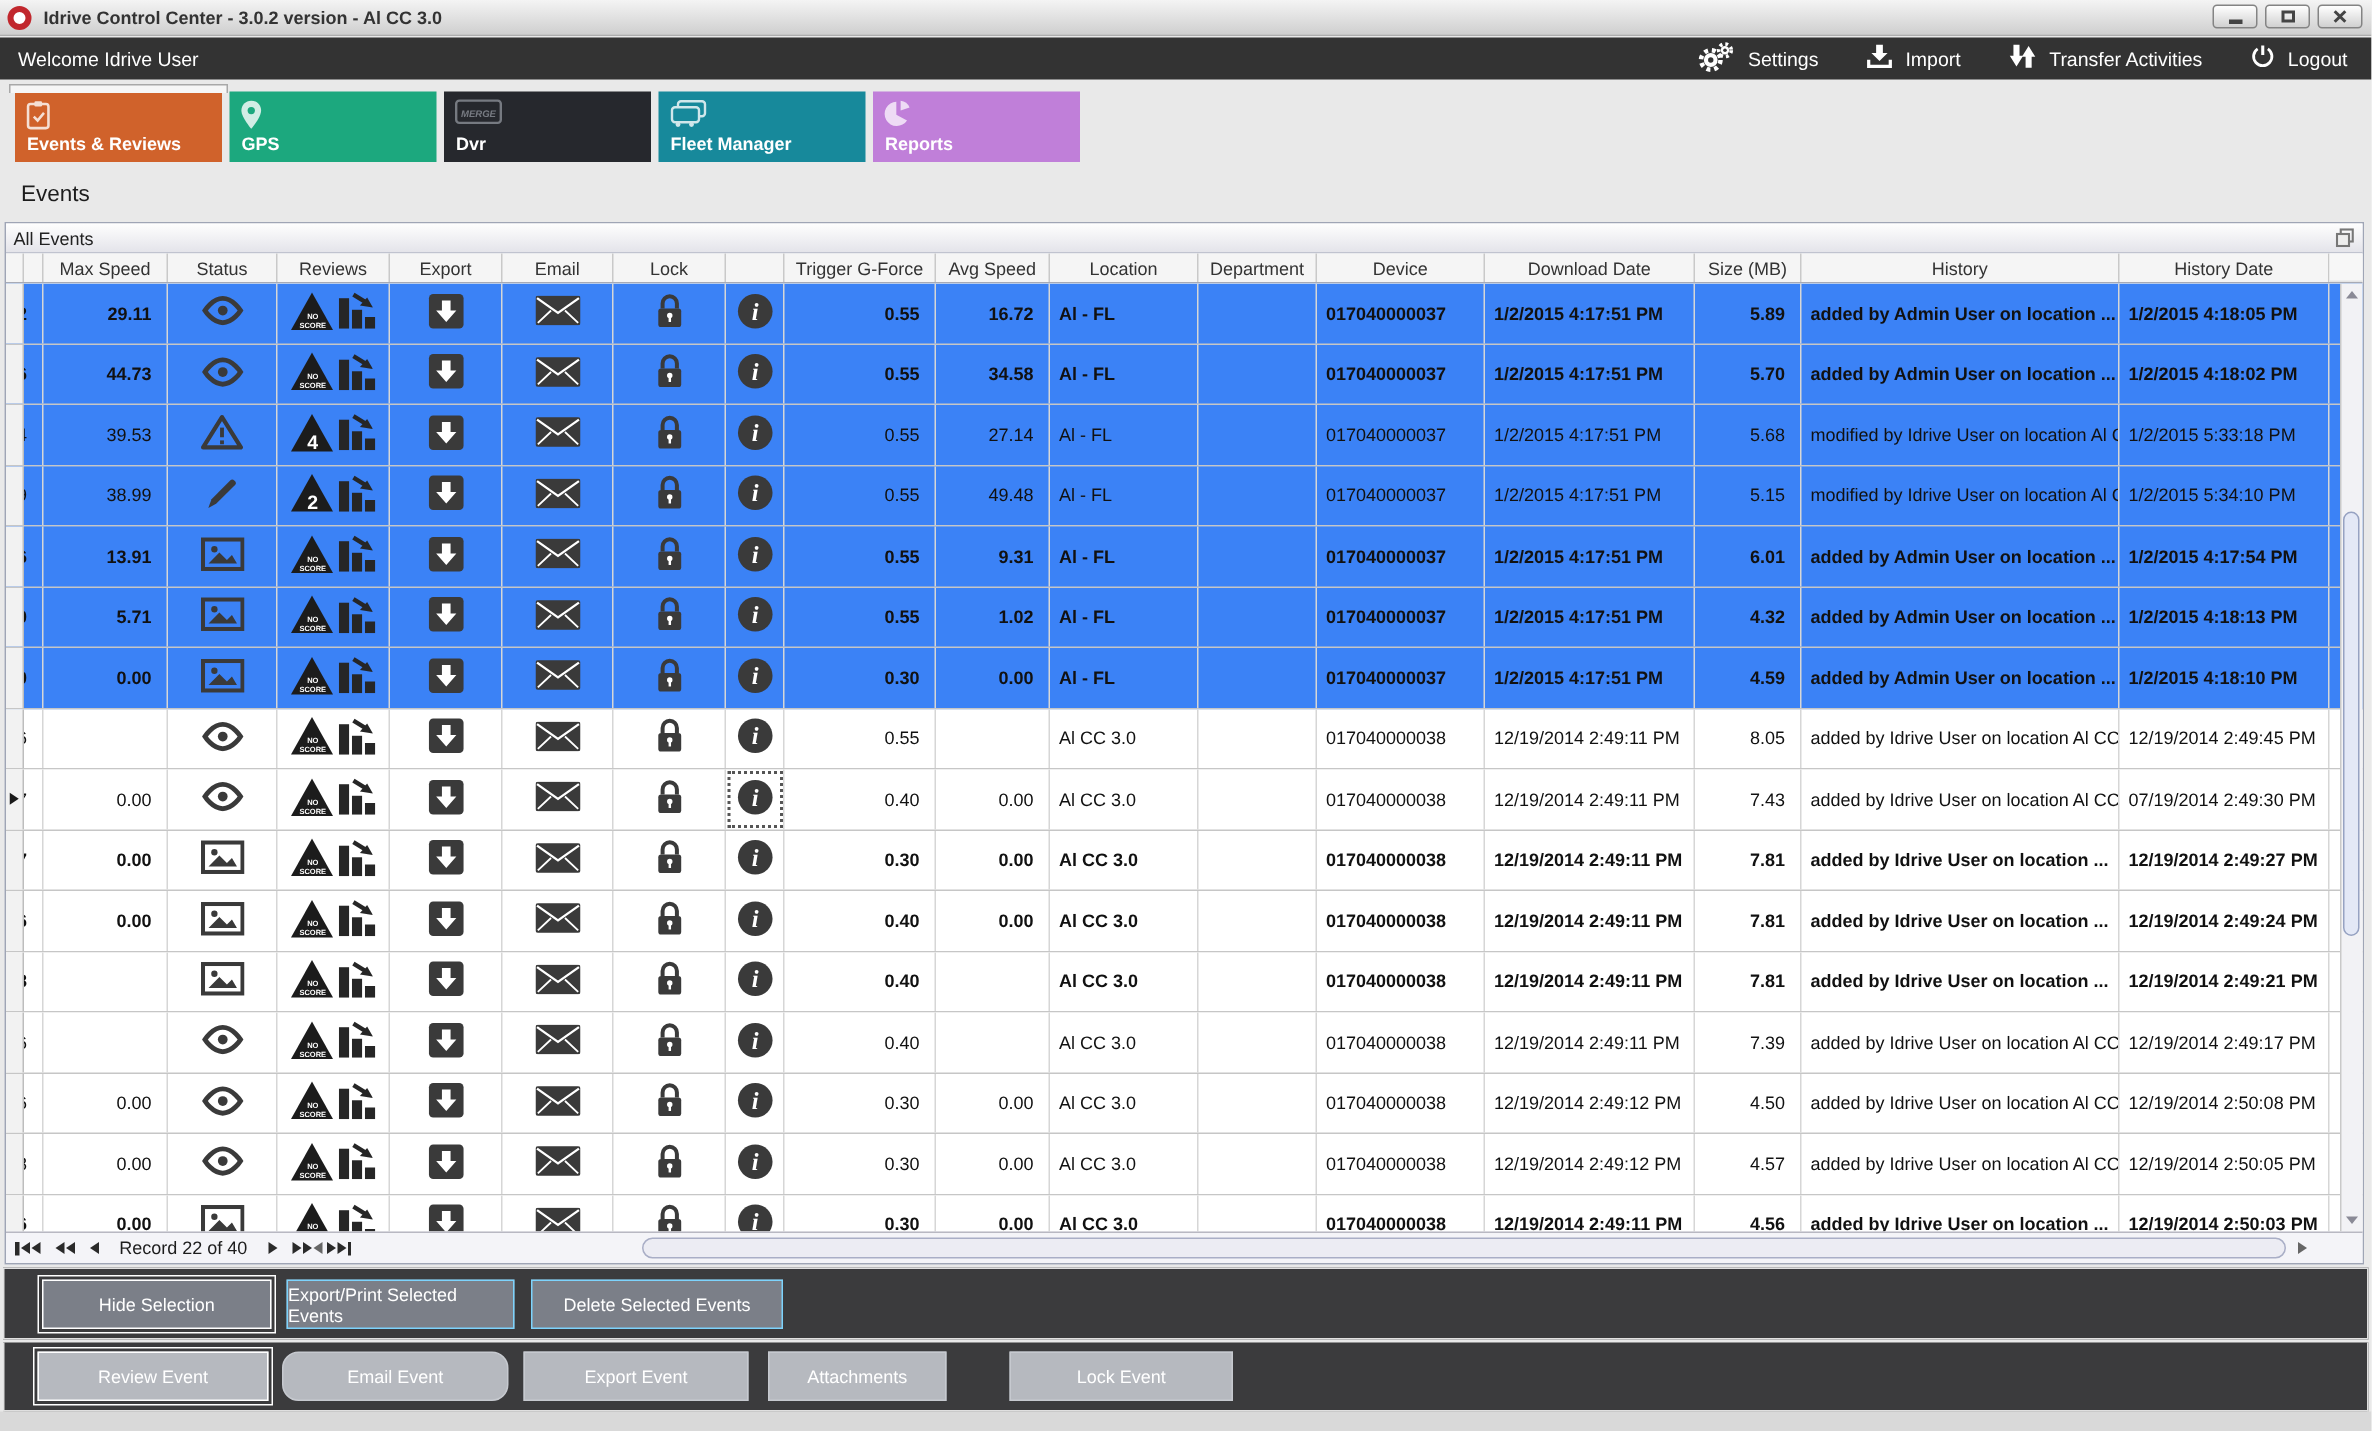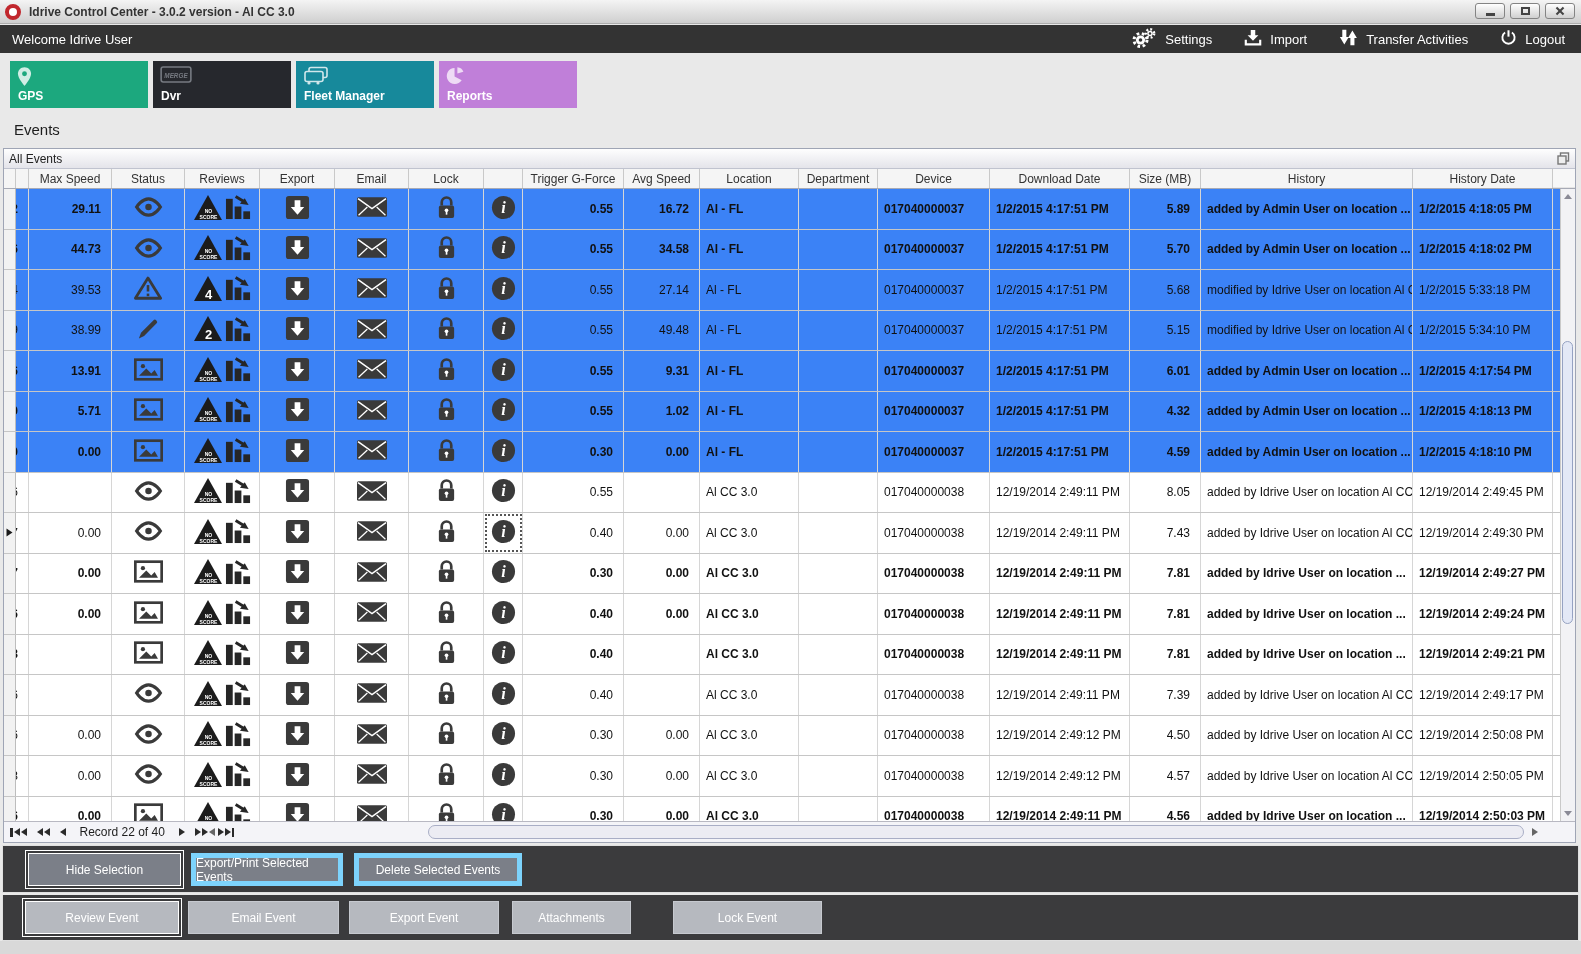--- a/index.html
+++ b/index.html
@@ -91,21 +91,21 @@
   .hthumb { position:absolute; left:424px; width:1096px; top:3px; height:14px;
     background:#ececf3; border:1px solid #a9aec6; border-radius:7px; }
   .hs-right { position:absolute; left:1528px; top:6px; border-left-color:#666; }
 
   
   .bar1 { position:absolute; top:845px; left:2px; right:2px; height:48px; background:#3b3b3d;
     border:1px solid #e0e0e0; }
   .bar2 { position:absolute; top:895px; left:2px; right:2px; height:46px; background:#3b3b3d;
     border:1px solid #e0e0e0; border-top:none; }
   .bottomstrip { position:absolute; top:941px; left:0; right:0; height:13px; background:#d9d9d9; }
-  .sbtn { position:absolute; top:7px; height:33px; background:#7b7f88; border:5px solid #7dd3fc;
+  .sbtn { position:absolute; top:7px; height:33px; background:#7b7f88; border:1px solid #7dd3fc;
     color:#fff; font-size:12px; display:flex; align-items:center; justify-content:center; cursor:default; }
   .sbtn.focusframe, .ebtn.focusframe { border:1px solid #fff; outline:1px solid #fff; outline-offset:2px; }
   .ebtn { position:absolute; top:6px; height:33px; background:#b6b9bf; border:1px solid #c6c9cf;
     color:#fff; font-size:12px; display:flex; align-items:center; justify-content:center; cursor:default; }
 </style>
 </head>
 <body>
 
 <div class="titlebar">
   <span class="logo"></span>
@@ -163,20 +163,30 @@
           <path d="M6 4.2 a7.2 7.2 0 1 0 8 0" fill="none" stroke="#fff" stroke-width="2.2"></path>
           <path d="M10 1.5 v7.5" stroke="#fff" stroke-width="2.4"></path>
         </svg>
       </span>
       <span>Logout</span>
     </div>
   </div>
 </div>
 
 <div class="tabstrip">
+  <div class="tab selected" style="background: rgb(208, 98, 43);">
+    <span class="ticon">
+      <svg width="17" height="21" viewBox="0 0 20 23">
+          <rect x="2" y="3" width="16" height="19" rx="2" fill="none" stroke="#fff" stroke-width="2"></rect>
+          <rect x="7" y="1" width="6" height="4" rx="1" fill="#fff"></rect>
+          <path d="M6.5 13 l3 3 5-6" stroke="#fff" stroke-width="2" fill="none"></path>
+        </svg>
+    </span>
+    <span class="tlabel">Events &amp; Reviews</span>
+  </div>
   <div class="tab" style="background: rgb(28, 168, 126);">
     <span class="ticon">
       <svg width="15" height="21" viewBox="0 0 16 22">
           <path d="M8 1 C4 1 1 4 1 8 c0 5 7 13 7 13 s7-8 7-13 c0-4-3-7-7-7 z" fill="#fff"></path>
           <circle cx="8" cy="8" r="2.6" fill="#1ca87e"></circle>
         </svg>
     </span>
     <span class="tlabel">GPS</span>
   </div>
   <div class="tab" style="background: rgb(38, 40, 45);">
@@ -807,21 +817,21 @@
             </svg></span>
         </div>
         <div class="cell num" style="width:101px">0.40</div>
         <div class="cell num" style="width:76px">0.00</div>
         <div class="cell txt" style="width:99px">Al CC 3.0</div>
         <div class="cell txt" style="width:79px"></div>
         <div class="cell txt" style="width:112px">017040000038</div>
         <div class="cell txt" style="width:140px">12/19/2014 2:49:11 PM</div>
         <div class="cell num" style="width:71px">7.43</div>
         <div class="cell txt" style="width:212px">added by Idrive User on location Al CC ...</div>
-        <div class="cell txt" style="width:140px">12/19/2014 2:49:30 PM</div>
+        <div class="cell txt" style="width:140px">07/19/2014 2:49:30 PM</div>
       </div>
       <div class="row bold">
         <div class="cell ind" style="width:12px"></div>
         <div class="cell num" style="width:13px">
           <span>7</span>
         </div>
         <div class="cell num" style="width:83px">0.00</div>
         <div class="cell ctr" style="width:73px">
           <span><svg width="29" height="23" viewBox="0 0 26 20">
               <rect x="1.2" y="1.2" width="23.6" height="17.6" fill="none" stroke="#3a3a3a" stroke-width="2.4"></rect>
@@ -1305,18 +1315,18 @@
   </div>
 </div>
 
 <div class="bar1">
   <div class="sbtn focusframe" style="left:25px; width:153px;">Hide Selection</div>
   <div class="sbtn" style="left:188px; width:152px;">Export/Print Selected Events</div>
   <div class="sbtn" style="left:351px; width:168px;">Delete Selected  Events</div>
 </div>
 <div class="bar2">
   <div class="ebtn focusframe" style="left:22px; width:154px;">Review Event</div>
-  <div class="ebtn" style="left:185px; width:151px;">Email Event</div>
+  <div class="ebtn" style="left:185px; width:151px;border-radius:11px;">Email Event</div>
   <div class="ebtn" style="left:346px; width:150px;">Export Event</div>
   <div class="ebtn" style="left:509px; width:119px;">Attachments</div>
   <div class="ebtn" style="left:670px; width:149px;">Lock Event</div>
 </div>
 <div class="bottomstrip"></div>
 
 </body></html>

